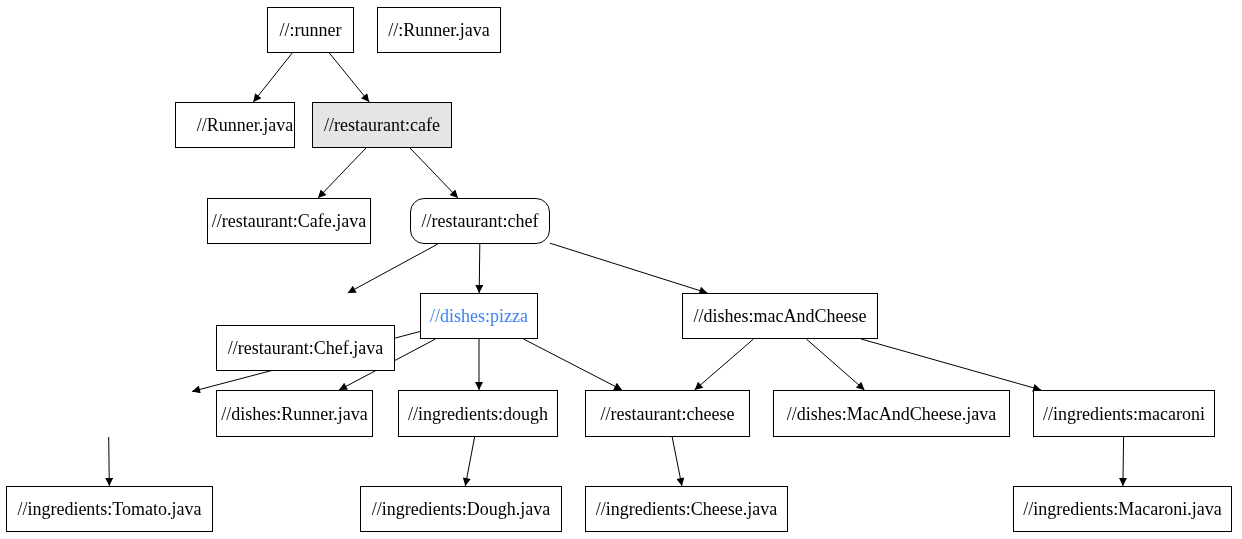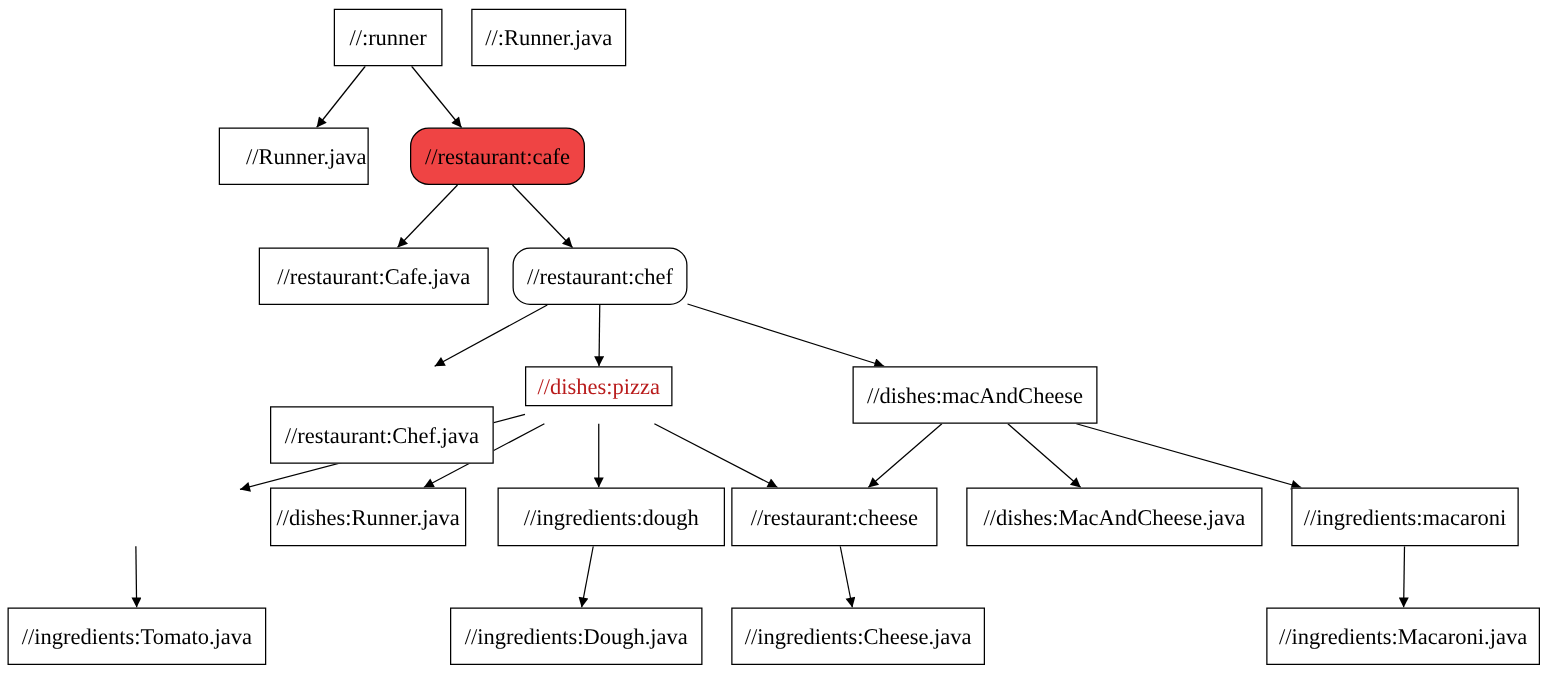--- a/index.html
+++ b/index.html
@@ -65,28 +65,28 @@
         <line x1="108.7" y1="437.0" x2="109.3" y2="486.0" stroke="#000000" stroke-width="1" marker-end="url(#arrow)"></line>
         <line x1="474.6" y1="437.0" x2="465.3" y2="486.0" stroke="#000000" stroke-width="1" marker-end="url(#arrow)"></line>
         <line x1="672.2" y1="437.0" x2="681.9" y2="486.0" stroke="#000000" stroke-width="1" marker-end="url(#arrow)"></line>
         <line x1="1123.6" y1="437.0" x2="1122.9" y2="486.0" stroke="#000000" stroke-width="1" marker-end="url(#arrow)"></line>
       </g>
   </svg>
 
 <div class="node" style="left: 267px; top: 7px; width: 87px; height: 46px; background: rgb(255, 255, 255); border-color: rgb(0, 0, 0); color: rgb(0, 0, 0);">//:runner</div>
     <div class="node" style="left: 377px; top: 7px; width: 124px; height: 46px; background: rgb(255, 255, 255); border-color: rgb(0, 0, 0); color: rgb(0, 0, 0);">//:Runner.java</div>
     <div class="node" style="left: 175px; top: 102px; width: 120px; height: 46px; background: rgb(255, 255, 255); border-color: rgb(0, 0, 0); color: rgb(0, 0, 0); padding-left: 20px;">//Runner.java</div>
-    <div class="node" style="left: 328px; top: 102px; width: 140px; height: 46px; background: #ef4444; border-color: rgb(0, 0, 0); color: rgb(0, 0, 0); border-radius: 15px;">//restaurant:cafe</div>
-    <div class="node" style="left: 207px; top: 198px; width: 184px; height: 46px; background: rgb(255, 255, 255); border-color: rgb(0, 0, 0); color: rgb(0, 0, 0);">//restaurant:Cafe.java</div>
+    <div class="node" style="left: 312px; top: 102px; width: 140px; height: 46px; background: #e5e5e5; border-color: rgb(0, 0, 0); color: rgb(0, 0, 0);">//restaurant:cafe</div>
+    <div class="node" style="left: 207px; top: 198px; width: 164px; height: 46px; background: rgb(255, 255, 255); border-color: rgb(0, 0, 0); color: rgb(0, 0, 0);">//restaurant:Cafe.java</div>
     <div class="node" style="left: 410px; top: 198px; width: 140px; height: 46px; background: rgb(255, 255, 255); border-color: rgb(0, 0, 0); color: rgb(0, 0, 0); border-radius: 14px;">//restaurant:chef</div>
     <div class="node" style="left: 216px; top: 293px; width: 179px; height: 46px; background: rgb(255, 255, 255); border-color: rgb(0, 0, 0); color: rgb(0, 0, 0); margin-top: 32px;">//restaurant:Chef.java</div>
-    <div class="node" style="left: 420px; top: 293px; width: 118px; height: 32px; background: rgb(255, 255, 255); border-color: rgb(0, 0, 0); color: #b91c1c;">//dishes:pizza</div>
+    <div class="node" style="left: 420px; top: 293px; width: 118px; height: 46px; background: rgb(255, 255, 255); border-color: rgb(0, 0, 0); color: #3b82f6;">//dishes:pizza</div>
     <div class="node" style="left: 682px; top: 293px; width: 196px; height: 46px; background: rgb(255, 255, 255); border-color: rgb(0, 0, 0); color: rgb(0, 0, 0);">//dishes:macAndCheese</div>
     <div class="node" style="left: 216px; top: 390px; width: 157px; height: 47px; background: rgb(255, 255, 255); border-color: rgb(0, 0, 0); color: rgb(0, 0, 0);">//dishes:Runner.java</div>
-    <div class="node" style="left: 398px; top: 390px; width: 182px; height: 47px; background: rgb(255, 255, 255); border-color: rgb(0, 0, 0); color: rgb(0, 0, 0);">//ingredients:dough</div>
+    <div class="node" style="left: 398px; top: 390px; width: 160px; height: 47px; background: rgb(255, 255, 255); border-color: rgb(0, 0, 0); color: rgb(0, 0, 0);">//ingredients:dough</div>
     <div class="node" style="left: 585px; top: 390px; width: 165px; height: 47px; background: rgb(255, 255, 255); border-color: rgb(0, 0, 0); color: rgb(0, 0, 0);">//restaurant:cheese</div>
     <div class="node" style="left: 773px; top: 390px; width: 237px; height: 47px; background: rgb(255, 255, 255); border-color: rgb(0, 0, 0); color: rgb(0, 0, 0);">//dishes:MacAndCheese.java</div>
     <div class="node" style="left: 1033px; top: 390px; width: 182px; height: 47px; background: rgb(255, 255, 255); border-color: rgb(0, 0, 0); color: rgb(0, 0, 0);">//ingredients:macaroni</div>
     <div class="node" style="left: 6px; top: 486px; width: 207px; height: 46px; background: rgb(255, 255, 255); border-color: rgb(0, 0, 0); color: rgb(0, 0, 0);">//ingredients:Tomato.java</div>
     <div class="node" style="left: 360px; top: 486px; width: 202px; height: 46px; background: rgb(255, 255, 255); border-color: rgb(0, 0, 0); color: rgb(0, 0, 0);">//ingredients:Dough.java</div>
     <div class="node" style="left: 585px; top: 486px; width: 203px; height: 46px; background: rgb(255, 255, 255); border-color: rgb(0, 0, 0); color: rgb(0, 0, 0);">//ingredients:Cheese.java</div>
     <div class="node" style="left: 1013px; top: 486px; width: 219px; height: 46px; background: rgb(255, 255, 255); border-color: rgb(0, 0, 0); color: rgb(0, 0, 0);">//ingredients:Macaroni.java</div>
   </div>
 
 </body></html>

